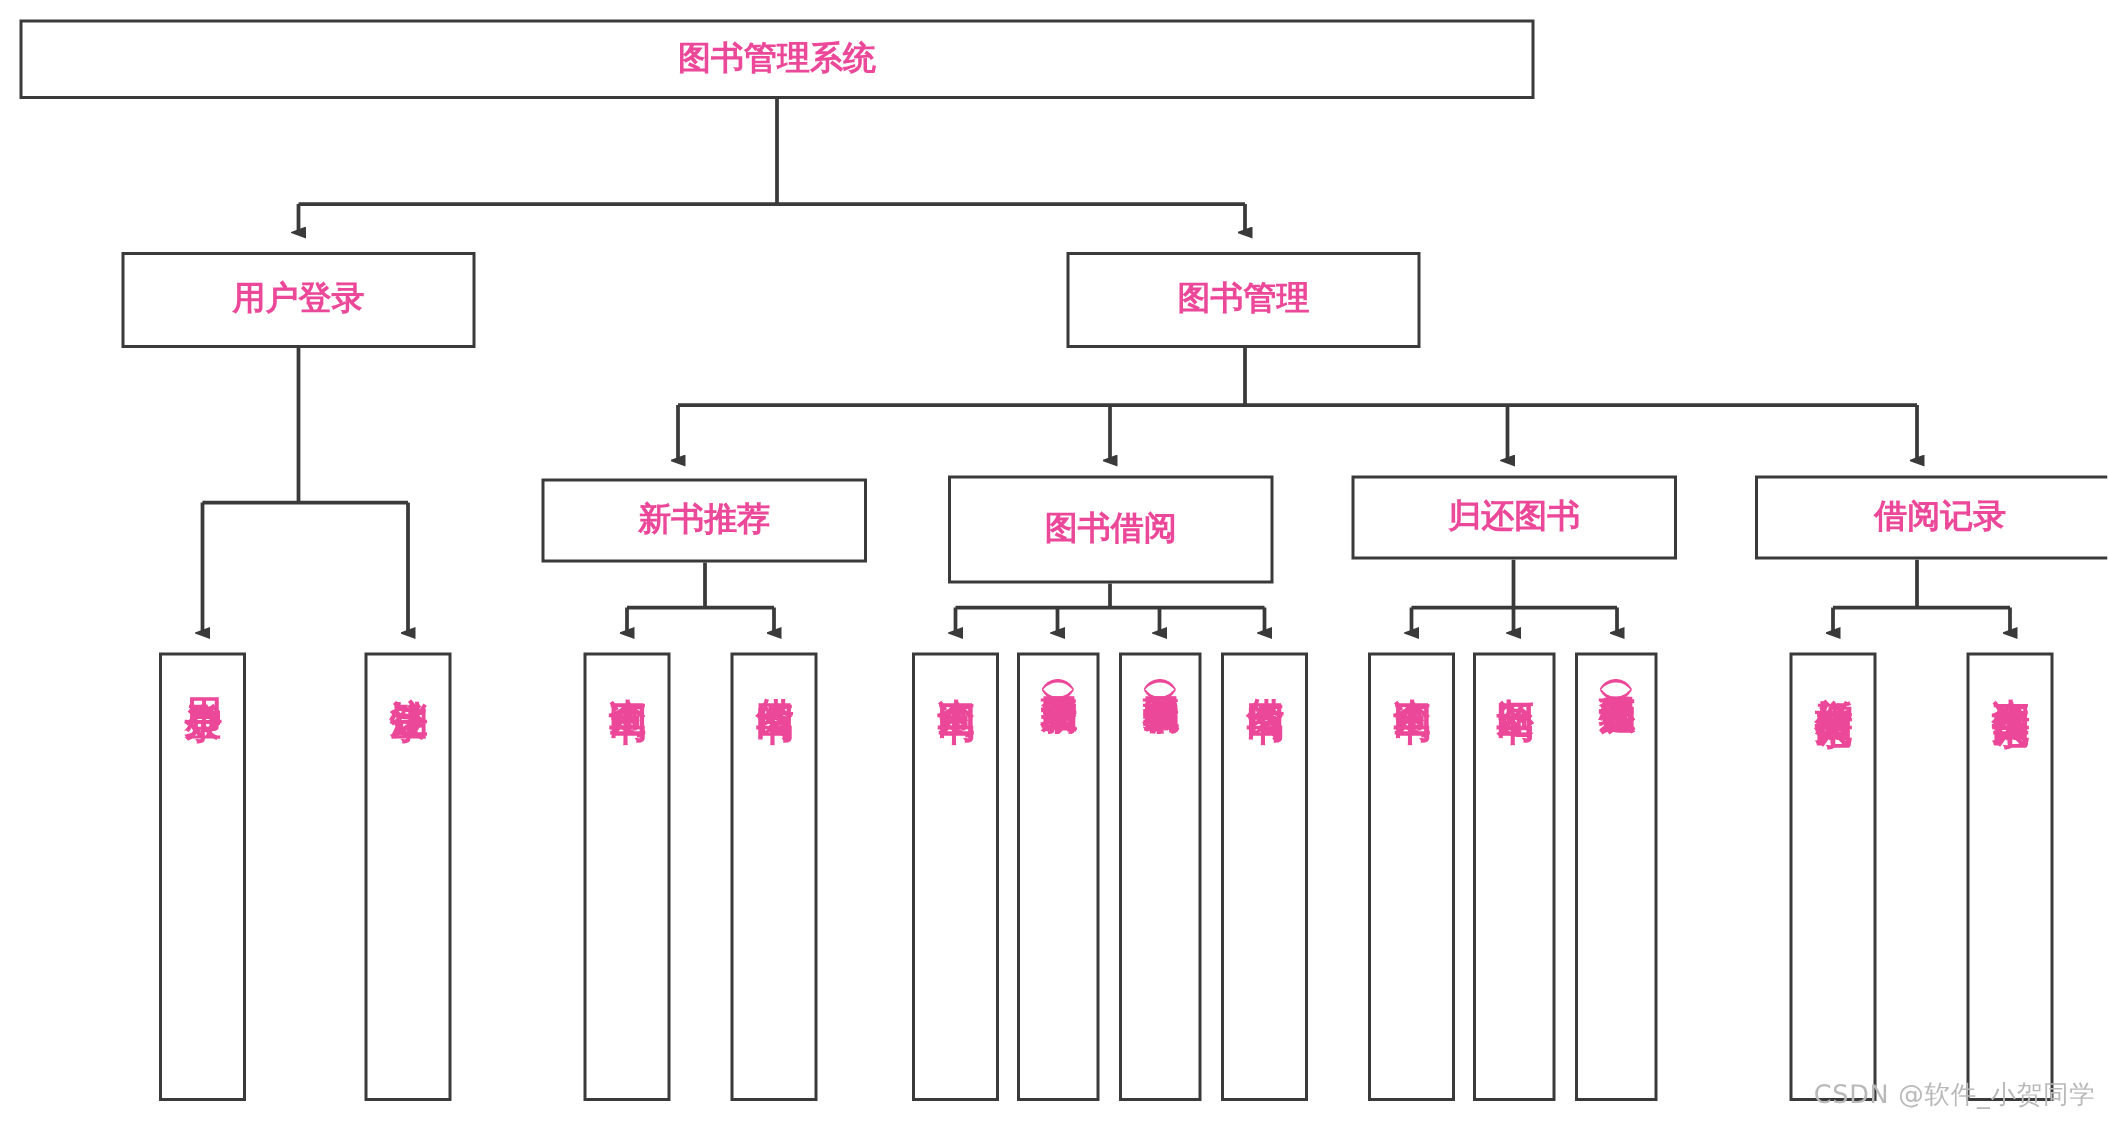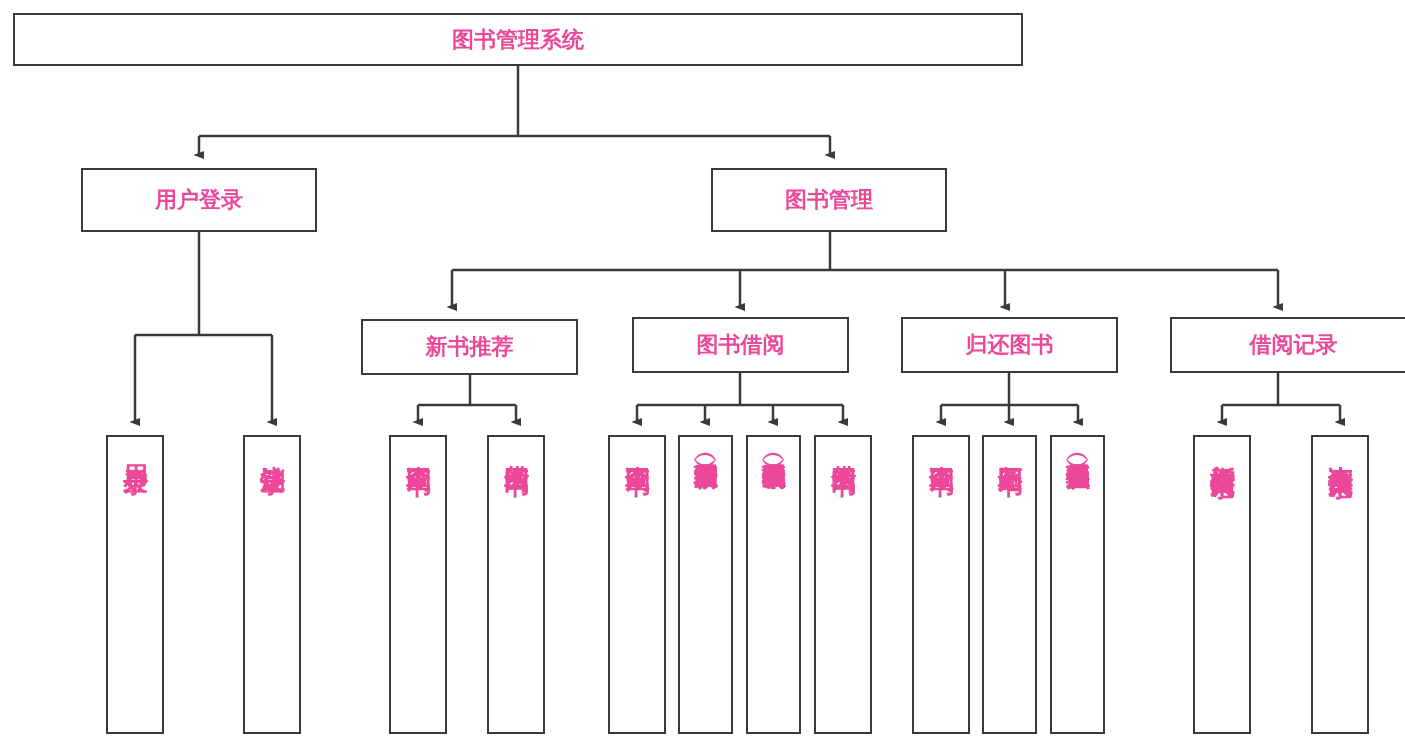--- a/index.html
+++ b/index.html
@@ -106,21 +106,21 @@
   <div class="node h-node" style="left:81px;top:168px;width:236px;height:64px;">
     <span class="lbl">用户登录</span>
   </div>
   <div class="node h-node" style="left:711px;top:168px;width:236px;height:64px;">
     <span class="lbl">图书管理</span>
   </div>
 
   <div class="node h-node" style="left:361px;top:319px;width:217px;height:56px;">
     <span class="lbl">新书推荐</span>
   </div>
-  <div class="node h-node" style="left:632px;top:317px;width:217px;height:56px;">
+  <div class="node h-node" style="left:632px;top:317px;width:217px;height:72px;">
     <span class="lbl">图书借阅</span>
   </div>
   <div class="node h-node" style="left:901px;top:317px;width:217px;height:56px;">
     <span class="lbl">归还图书</span>
   </div>
   <div class="node h-node" style="left:1170px;top:317px;width:247px;height:56px;">
     <span class="lbl">借阅记录</span>
   </div>
 
   <div class="node v-node" style="left:106px;top:435px;width:58px;height:299px;">
@@ -160,14 +160,15 @@
     <span class="lbl">确认归还（管理员）</span>
   </div>
 
   <div class="node v-node" style="left:1193px;top:435px;width:58px;height:299px;">
     <span class="lbl">新增借阅记录</span>
   </div>
   <div class="node v-node" style="left:1311px;top:435px;width:58px;height:299px;">
     <span class="lbl">查询借阅记录</span>
   </div>
 
+  <div id="watermark">CSDN @软件_小贺同学</div>
 
 </div>
 
 </body></html>

